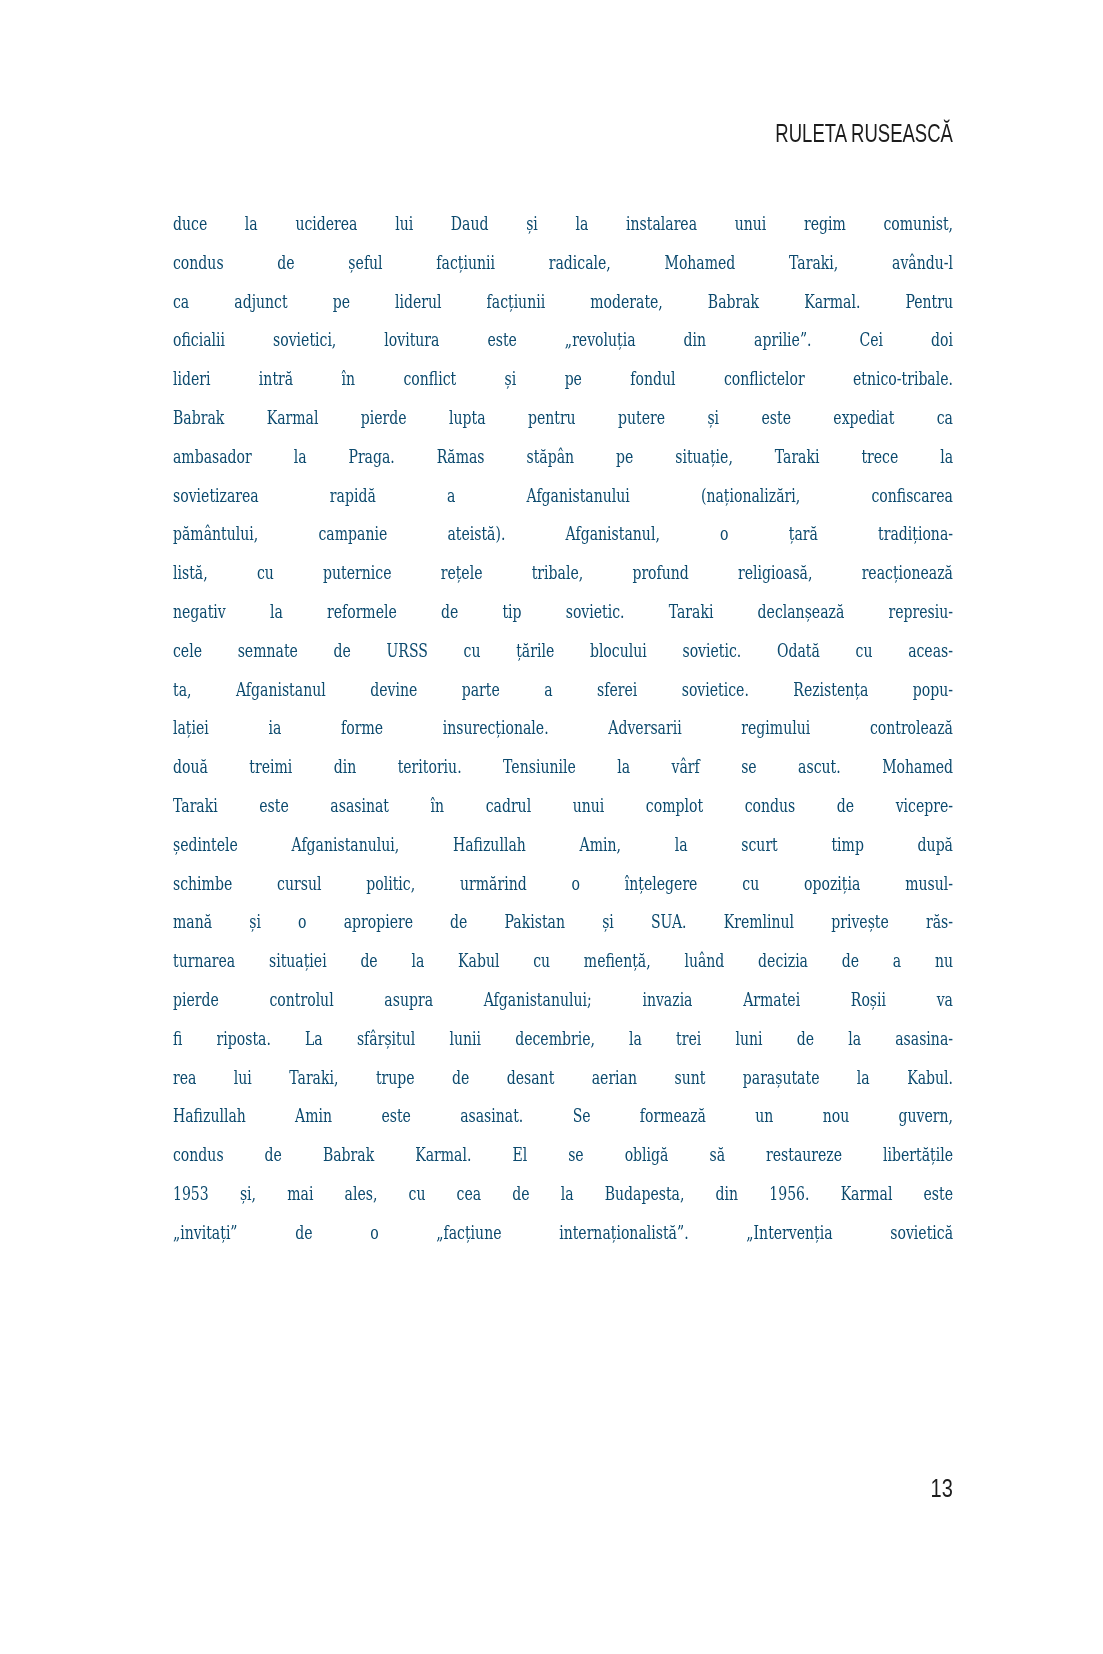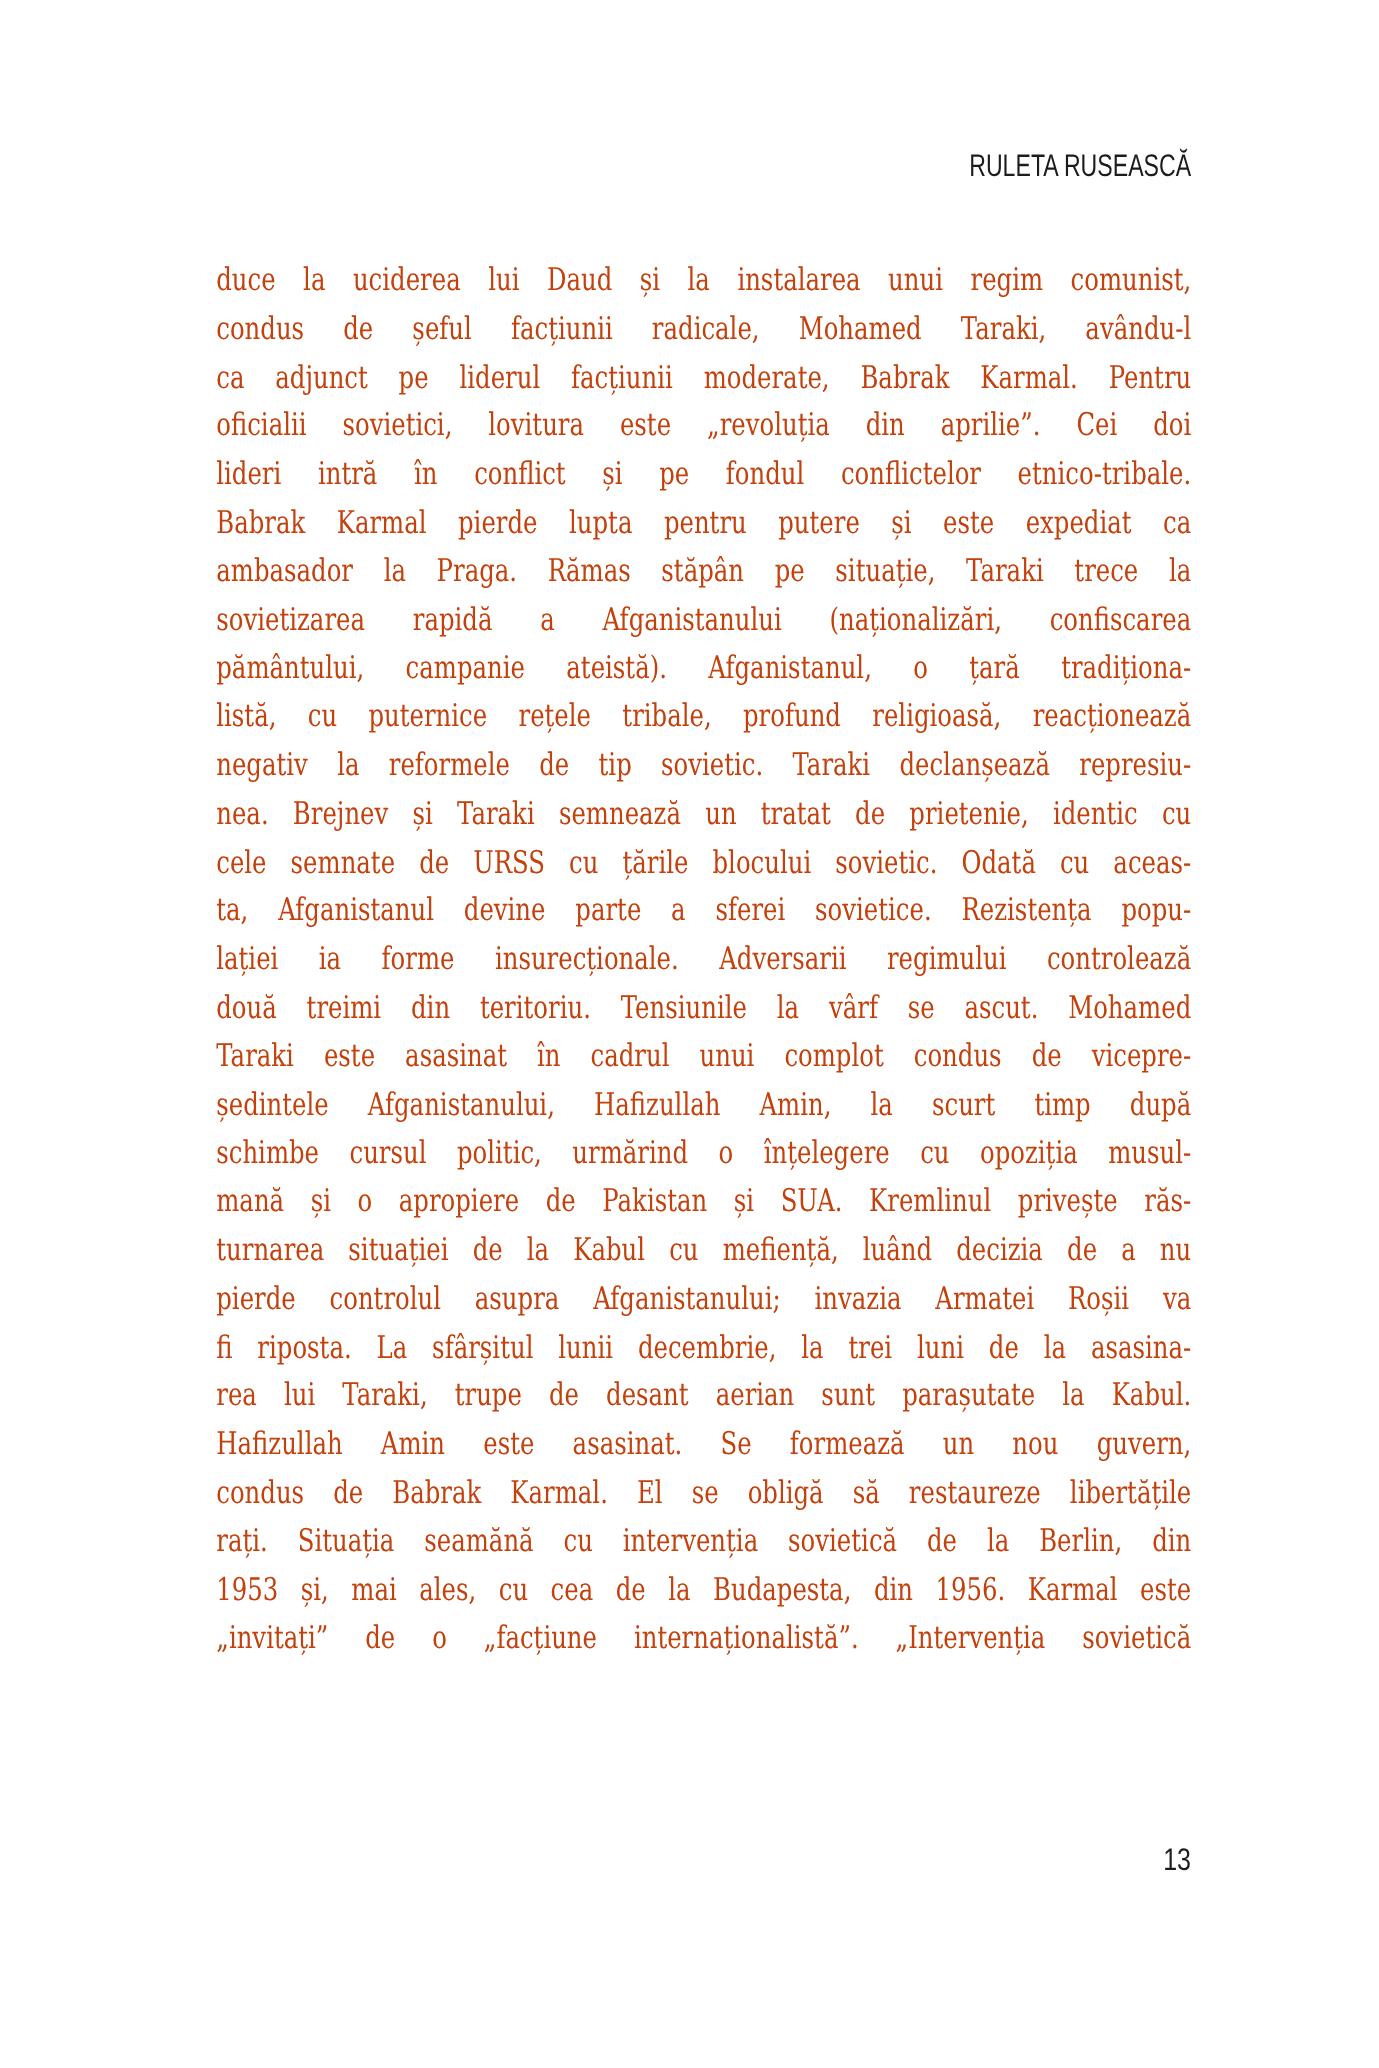--- a/index.html
+++ b/index.html
@@ -26,22 +26,22 @@
       transform: scaleX(0.74);
       transform-origin: right top;
       white-space: nowrap;
     }
     .body-text {
       position: absolute;
       top: 205px;
       left: 173px;
       width: 780px;
       font-family: "DejaVu Serif", serif;
-      font-size: 25px;
-      color: #c2410c;
+      font-size: 18px;
+      color: #0c4a6e;
     }
     .line {
       display: block;
       height: 38.8px;
       line-height: 38.8px;
       white-space: nowrap;
       text-align: justify;
       text-align-last: justify;
       transform-origin: left center;
     }
@@ -75,33 +75,31 @@
   <div class="line"><span class="line-inner">condus de șeful facțiunii radicale, Mohamed Taraki, avându-l</span></div>
   <div class="line"><span class="line-inner">ca adjunct pe liderul facțiunii moderate, Babrak Karmal. Pentru</span></div>
   <div class="line"><span class="line-inner">oficialii sovietici, lovitura este „revoluția din aprilie”. Cei doi</span></div>
   <div class="line"><span class="line-inner">lideri intră în conflict și pe fondul conflictelor etnico-tribale.</span></div>
   <div class="line"><span class="line-inner">Babrak Karmal pierde lupta pentru putere și este expediat ca</span></div>
   <div class="line"><span class="line-inner">ambasador la Praga. Rămas stăpân pe situație, Taraki trece la</span></div>
   <div class="line"><span class="line-inner">sovietizarea rapidă a Afganistanului (naționalizări, confiscarea</span></div>
   <div class="line"><span class="line-inner">pământului, campanie ateistă). Afganistanul, o țară tradiționa-</span></div>
   <div class="line"><span class="line-inner">listă, cu puternice rețele tribale, profund religioasă, reacționează</span></div>
   <div class="line"><span class="line-inner">negativ la reformele de tip sovietic. Taraki declanșează represiu-</span></div>
-  <div class="line"><span class="line-inner">nea. Brejnev și Taraki semnează un tratat de prietenie, identic cu</span></div>
   <div class="line"><span class="line-inner">cele semnate de URSS cu țările blocului sovietic. Odată cu aceas-</span></div>
   <div class="line"><span class="line-inner">ta, Afganistanul devine parte a sferei sovietice. Rezistența popu-</span></div>
   <div class="line"><span class="line-inner">lației ia forme insurecționale. Adversarii regimului controlează</span></div>
   <div class="line"><span class="line-inner">două treimi din teritoriu. Tensiunile la vârf se ascut. Mohamed</span></div>
   <div class="line"><span class="line-inner">Taraki este asasinat în cadrul unui complot condus de vicepre-</span></div>
   <div class="line"><span class="line-inner">ședintele Afganistanului, Hafizullah Amin, la scurt timp după</span></div>
   <div class="line"><span class="line-inner">schimbe cursul politic, urmărind o înțelegere cu opoziția musul-</span></div>
   <div class="line"><span class="line-inner">mană și o apropiere de Pakistan și SUA. Kremlinul privește răs-</span></div>
   <div class="line"><span class="line-inner">turnarea situației de la Kabul cu mefiență, luând decizia de a nu</span></div>
   <div class="line"><span class="line-inner">pierde controlul asupra Afganistanului; invazia Armatei Roșii va</span></div>
   <div class="line"><span class="line-inner">fi riposta. La sfârșitul lunii decembrie, la trei luni de la asasina-</span></div>
   <div class="line"><span class="line-inner">rea lui Taraki, trupe de desant aerian sunt parașutate la Kabul.</span></div>
   <div class="line"><span class="line-inner">Hafizullah Amin este asasinat. Se formează un nou guvern,</span></div>
   <div class="line"><span class="line-inner">condus de Babrak Karmal. El se obligă să restaureze libertățile</span></div>
-  <div class="line"><span class="line-inner">rați. Situația seamănă cu intervenția sovietică de la Berlin, din</span></div>
   <div class="line"><span class="line-inner">1953 și, mai ales, cu cea de la Budapesta, din 1956. Karmal este</span></div>
   <div class="line"><span class="line-inner">„invitați” de o „facțiune internaționalistă”. „Intervenția sovietică</span></div>
 </div>
 
 <div class="page-number">13</div>
 
 </body></html>

